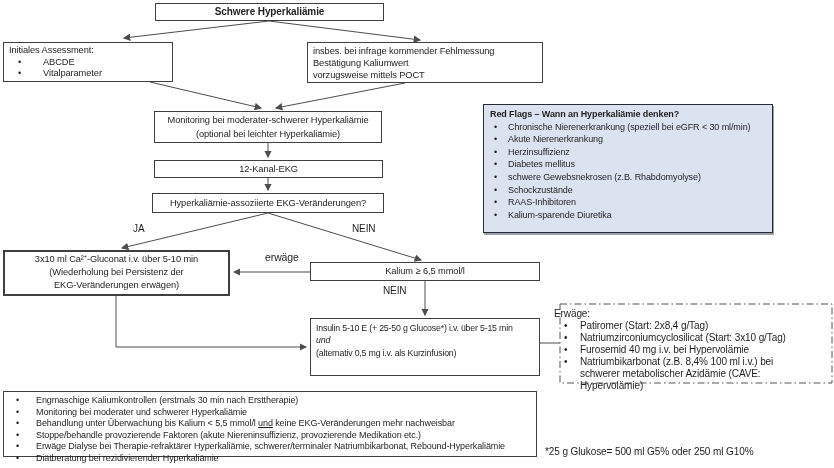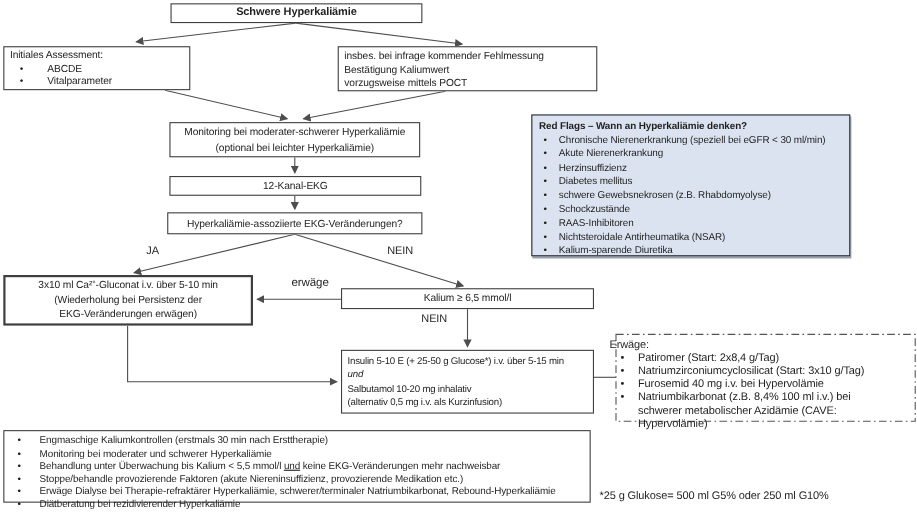--- a/index.html
+++ b/index.html
@@ -106,21 +106,20 @@
     <div>3x10 ml Ca²⁺-Gluconat i.v. über 5-10 min</div>
     <div>(Wiederholung bei Persistenz der</div>
     <div>EKG-Veränderungen erwägen)</div>
   </div>
 
   <div class="box kalium-box center">Kalium ≥ 6,5 mmol/l</div>
 
   <div class="box insulin-box">
     <div>Insulin 5-10 E (+ 25-50 g Glucose*) i.v. über 5-15 min</div>
     <div class="it">und</div>
-    <div>Salbutamol 10-20 mg inhalativ</div>
     <div>(alternativ 0,5 mg i.v. als Kurzinfusion)</div>
   </div>
 
   <div class="box consider-box">
     <span class="consider-hd">Erwäge:</span>
     <ul>
       <li>Patiromer (Start: 2x8,4 g/Tag)</li>
       <li>Natriumzirconiumcyclosilicat (Start: 3x10 g/Tag)</li>
       <li>Furosemid 40 mg i.v. bei Hypervolämie</li>
       <li>Natriumbikarbonat (z.B. 8,4% 100 ml i.v.) bei schwerer metabolischer Azidämie (CAVE: Hypervolämie)</li>
@@ -130,21 +129,20 @@
   <div class="box redflags-box">
     <span class="hd">Red Flags – Wann an Hyperkaliämie denken?</span>
     <ul>
       <li>Chronische Nierenerkrankung (speziell bei eGFR &lt; 30 ml/min)</li>
       <li>Akute Nierenerkrankung</li>
       <li>Herzinsuffizienz</li>
       <li>Diabetes mellitus</li>
       <li>schwere Gewebsnekrosen (z.B. Rhabdomyolyse)</li>
       <li>Schockzustände</li>
       <li>RAAS-Inhibitoren</li>
-      <li>Nichtsteroidale Antirheumatika (NSAR)</li>
       <li>Kalium-sparende Diuretika</li>
     </ul>
   </div>
 
   <div class="box followup-box">
     <ul>
       <li>Engmaschige Kaliumkontrollen (erstmals 30 min nach Ersttherapie)</li>
       <li>Monitoring bei moderater und schwerer Hyperkaliämie</li>
       <li><span>Behandlung unter Überwachung bis Kalium &lt; 5,5 mmol/l </span><span class="und-underline">und</span><span> keine EKG-Veränderungen mehr nachweisbar</span></li>
       <li>Stoppe/behandle provozierende Faktoren (akute Niereninsuffizienz, provozierende Medikation etc.)</li>

